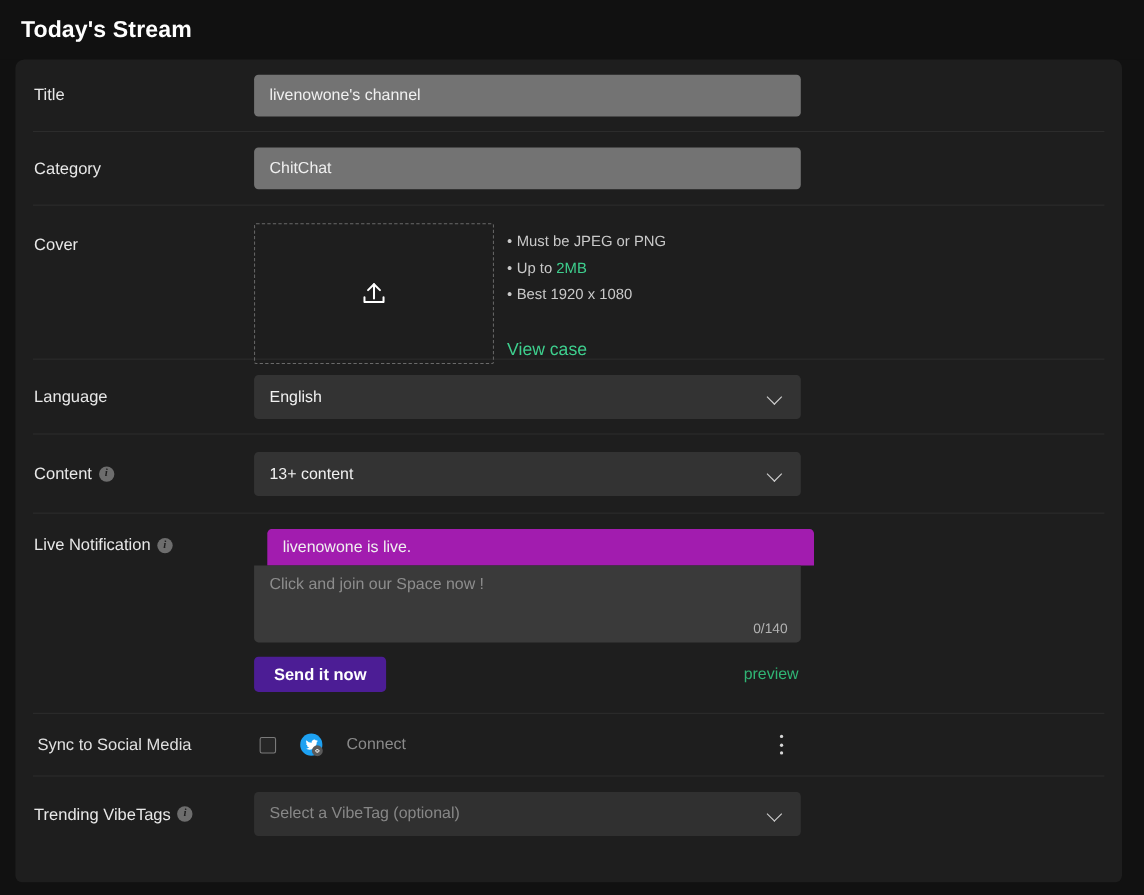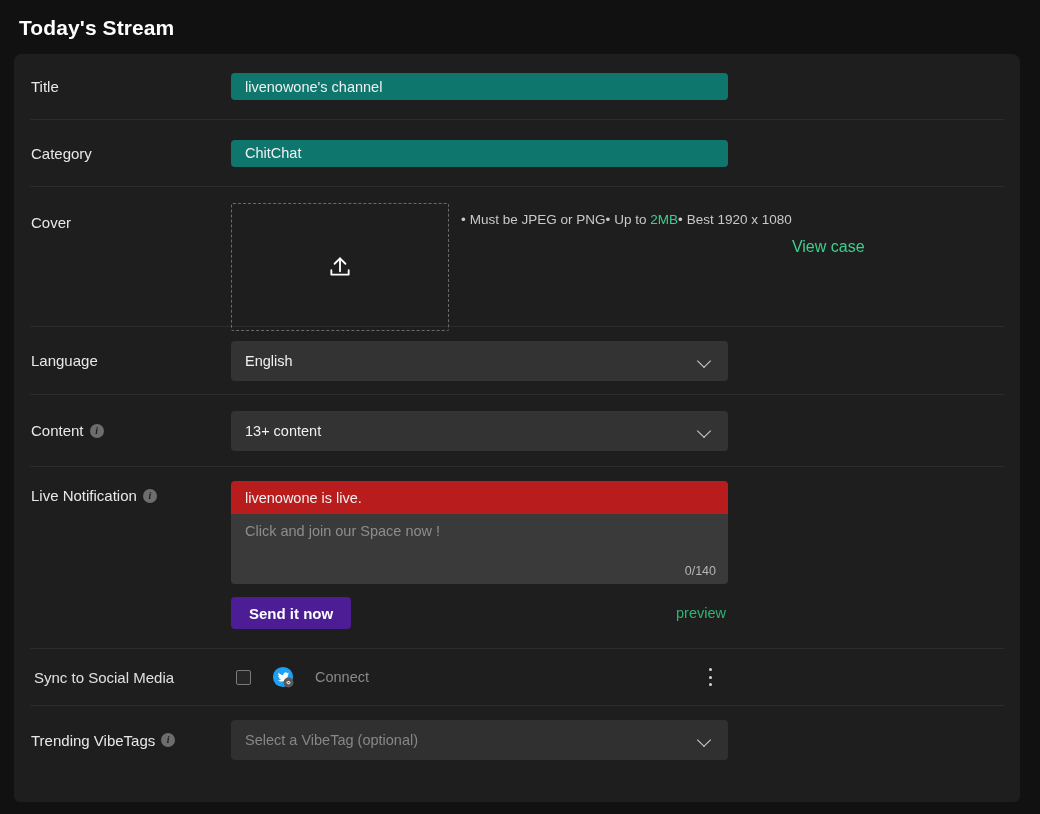--- a/index.html
+++ b/index.html
@@ -88,22 +88,22 @@
     font-weight: bold;
     font-style: italic;
     line-height: 1;
     flex: 0 0 auto;
     font-family: "Liberation Serif", serif;
   }
 
   
   .text-input {
     width: 497px;
-    height: 27px;
-    background: #0f766e;
+    height: 38px;
+    background: #737373;
     border: none;
     border-radius: 4px;
     color: #f0f0f0;
     font-size: 14.5px;
     font-family: "Liberation Sans", sans-serif;
     padding: 0 14px;
     display: flex;
     align-items: center;
   }
 
@@ -165,48 +165,49 @@
     align-items: center;
     justify-content: center;
     background: transparent;
     cursor: pointer;
   }
   .upload-icon { width: 26px; height: 26px; display: block; }
 
   .cover-notes {
     padding-top: 5px;
     display: flex;
-    flex-direction: row;
+    flex-direction: column;
   }
   .cover-note {
     color: #c9c9c9;
     font-size: 13.5px;
     line-height: 24px;
     white-space: nowrap;
   }
   .cover-note .bullet { color: #c9c9c9; margin-right: 4px; }
   .accent-green { color: #3ecf8e; }
   .view-case {
     color: #3ecf8e;
     font-size: 16px;
     margin-top: 30px;
     cursor: pointer;
   }
 
   
   .notif-head {
     width: 497px;
     height: 33px;
-    background: #b91c1c;
+    background: #a21caf;
     border-radius: 4px 4px 0 0;
     display: flex;
     align-items: center;
     padding: 0 14px;
     color: #f0f0f0;
     font-size: 14.5px;
+    margin-left: 12px;
   }
   .notif-body {
     width: 497px;
     height: 70px;
     background: #3a3a3a;
     border-radius: 0 0 4px 4px;
     position: relative;
     padding: 9px 14px;
     cursor: text;
   }

